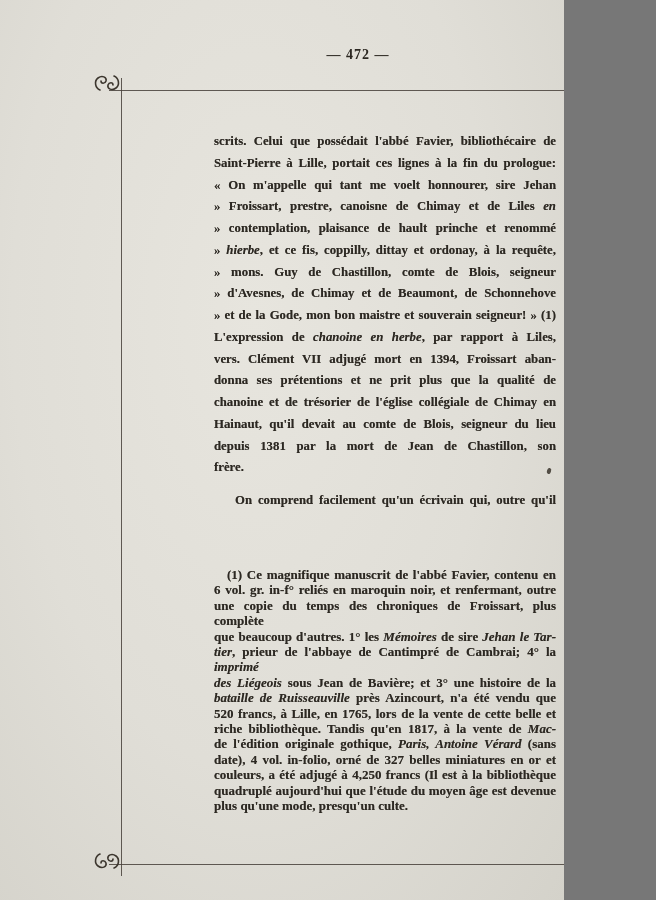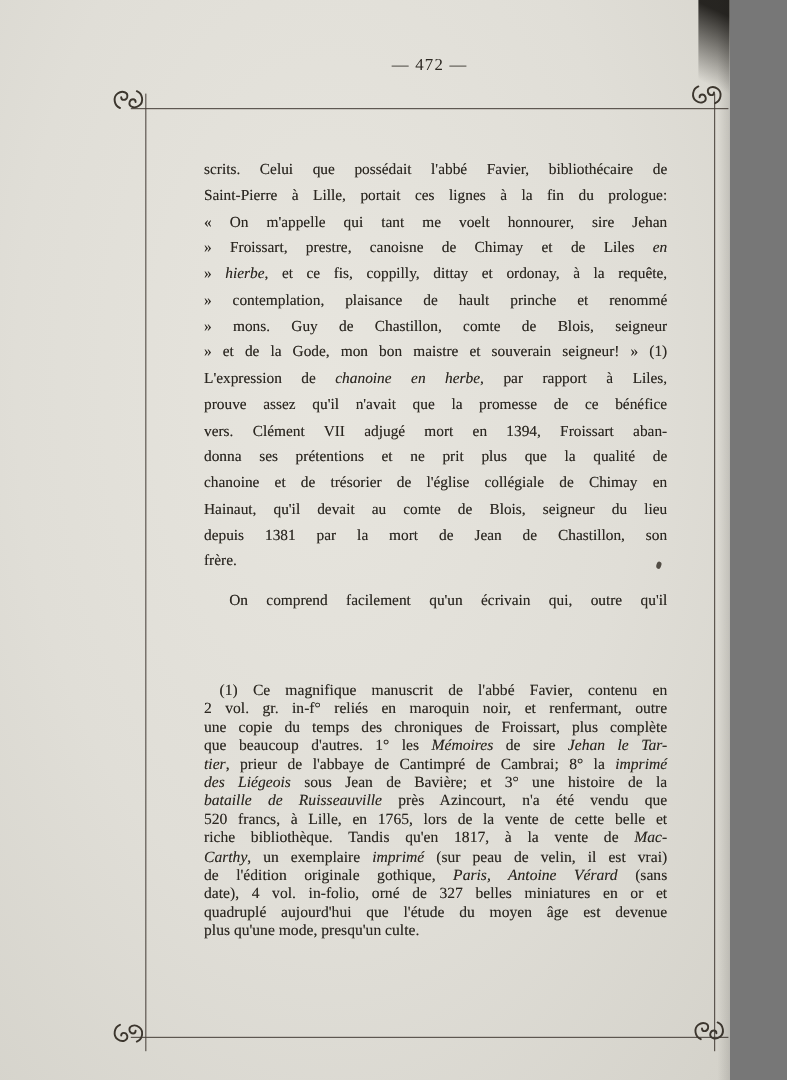--- a/index.html
+++ b/index.html
@@ -1,24 +1,25 @@
 <!DOCTYPE html>
 <html><head>
 <meta charset="utf-8">
 <style>
   html, body { margin: 0; padding: 0; }
   body { background: #777; }
   .page {
     position: relative;
-    width: 608px;
+    width: 564px;
     height: 900px;
     overflow: hidden;
     background: #e2e0d9 radial-gradient(ellipse at 45% 35%, #e7e5de 0%, #e0ded7 55%, #d4d2ca 100%);
     font-family: "Liberation Serif", serif;
     color: #2c2822;
+    font-weight: bold;
   }
   .page-number {
     position: absolute;
     top: 47px; left: 121px; width: 474px;
     text-align: center;
     font-size: 14px;
     letter-spacing: 1px;
   }
   .frame-line { position: absolute; background: #46403a; opacity: .85; }
   .fl-top    { left: 109px; top: 90px;  width: 498px; height: 1px; }
@@ -38,21 +39,21 @@
   }
   .body-text .tline { line-height: 21.75px; }
   .para2 { margin-top: 11px; }
   .footnote {
     position: absolute;
     left: 170px; top: 567px; width: 386px;
     font-size: 13px;
     text-shadow: 0 0 .3px rgba(44,40,34,.5);
   }
   .footnote .tline { line-height: 15.4px; }
-  .tline { text-align: justify; text-align-last: justify; }
+  .tline { text-align: justify; text-align-last: justify; margin-left: 44px; }
   .tline.last { text-align-last: left; }
   .it { font-style: italic; }
   .ink-speck {
     position: absolute; left: 547px; top: 468px;
     width: 4px; height: 6px;
     background: #3a342c; border-radius: 50% 50% 40% 60%;
     transform: rotate(20deg); opacity: .85;
   }
   .edge-shadow {
     position: absolute; left: 598px; top: 0; width: 58px; height: 900px;
@@ -99,51 +100,51 @@
       <path d="M22,6 C27,8 28,15 24,18 C20,21 15,19 16,15 C17,12 21,12 21,15" fill="none" stroke="#3c362e" stroke-width="1.6" stroke-linecap="round"></path>
     </svg>
   </span>
 
   <div class="body-text">
     <div class="para para1">
         <div class="tline"><span class="rm">scrits. Celui que possédait l'abbé Favier, bibliothécaire de</span></div>
         <div class="tline"><span class="rm">Saint-Pierre à Lille, portait ces lignes à la fin du prologue:</span></div>
         <div class="tline"><span class="rm">« On m'appelle qui tant me voelt honnourer, sire Jehan</span></div>
         <div class="tline"><span class="rm">» Froissart, prestre, canoisne de Chimay et de Liles </span><span class="it">en</span></div>
+        <div class="tline"><span class="rm">» contemplation, plaisance de hault prinche et renommé</span></div>
         <div class="tline"><span class="rm">» </span><span class="it">hierbe</span><span class="rm">, et ce fis, coppilly, dittay et ordonay, à la requête,</span></div>
-        <div class="tline"><span class="rm">» contemplation, plaisance de hault prinche et renommé</span></div>
         <div class="tline"><span class="rm">» mons. Guy de Chastillon, comte de Blois, seigneur</span></div>
+        <div class="tline"><span class="rm">» d'Avesnes, de Chimay et de Beaumont, de Schonnehove</span></div>
         <div class="tline"><span class="rm">» et de la Gode, mon bon maistre et souverain seigneur! » (1)</span></div>
         <div class="tline"><span class="rm">L'expression de </span><span class="it">chanoine en herbe</span><span class="rm">, par rapport à Liles,</span></div>
-        <div class="tline"><span class="rm">prouve assez qu'il n'avait que la promesse de ce bénéfice</span></div>
         <div class="tline"><span class="rm">vers. Clément VII adjugé mort en 1394, Froissart aban-</span></div>
         <div class="tline"><span class="rm">donna ses prétentions et ne prit plus que la qualité de</span></div>
         <div class="tline"><span class="rm">chanoine et de trésorier de l'église collégiale de Chimay en</span></div>
         <div class="tline"><span class="rm">Hainaut, qu'il devait au comte de Blois, seigneur du lieu</span></div>
         <div class="tline"><span class="rm">depuis 1381 par la mort de Jean de Chastillon, son</span></div>
         <div class="tline last"><span class="rm">frère.</span></div>
       </div>
     <div class="para para2">
         <div class="tline" style="text-indent: 21px;"><span class="rm">On comprend facilement qu'un écrivain qui, outre qu'il</span></div>
       </div>
   </div>
 
   <div class="footnote">
       <div class="tline" style="text-indent: 13px;"><span class="rm">(1) Ce magnifique manuscrit de l'abbé Favier, contenu en</span></div>
-      <div class="tline"><span class="rm">2 vol. gr. in-f° reliés en maroquin noir, et renfermant, outre</span></div>
+      <div class="tline"><span class="rm">6 vol. gr. in-f° reliés en maroquin noir, et renfermant, outre</span></div>
       <div class="tline"><span class="rm">une copie du temps des chroniques de Froissart, plus complète</span></div>
       <div class="tline"><span class="rm">que beaucoup d'autres. 1° les </span><span class="it">Mémoires</span><span class="rm"> de sire </span><span class="it">Jehan le Tar-</span></div>
-      <div class="tline"><span class="it">tier</span><span class="rm">, prieur de l'abbaye de Cantimpré de Cambrai; 8° la </span><span class="it">imprimé</span></div>
+      <div class="tline"><span class="it">tier</span><span class="rm">, prieur de l'abbaye de Cantimpré de Cambrai; 4° la </span><span class="it">imprimé</span></div>
       <div class="tline"><span class="it">des Liégeois</span><span class="rm"> sous Jean de Bavière; et 3° une histoire de la</span></div>
       <div class="tline"><span class="it">bataille de Ruisseauville</span><span class="rm"> près Azincourt, n'a été vendu que</span></div>
       <div class="tline"><span class="rm">520 francs, à Lille, en 1765, lors de la vente de cette belle et</span></div>
       <div class="tline"><span class="rm">riche bibliothèque. Tandis qu'en 1817, à la vente de </span><span class="it">Mac-</span></div>
-      <div class="tline"><span class="it">Carthy</span><span class="rm">, un exemplaire </span><span class="it">imprimé</span><span class="rm"> (sur peau de velin, il est vrai)</span></div>
       <div class="tline"><span class="rm">de l'édition originale gothique, </span><span class="it">Paris, Antoine Vérard</span><span class="rm"> (sans</span></div>
       <div class="tline"><span class="rm">date), 4 vol. in-folio, orné de 327 belles miniatures en or et</span></div>
+      <div class="tline"><span class="rm">couleurs, a été adjugé à 4,250 francs (Il est à la bibliothèque</span></div>
       <div class="tline"><span class="rm">quadruplé aujourd'hui que l'étude du moyen âge est devenue</span></div>
       <div class="tline last"><span class="rm">plus qu'une mode, presqu'un culte.</span></div>
     </div>
 
   <div class="ink-speck"></div>
   <div class="edge-shadow"></div>
   <div class="edge-wedge"></div>
 
 </div>
 

